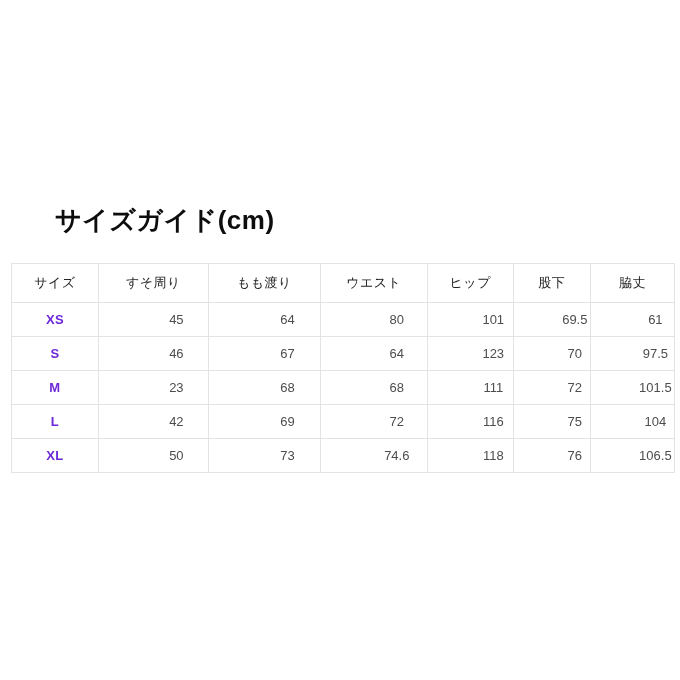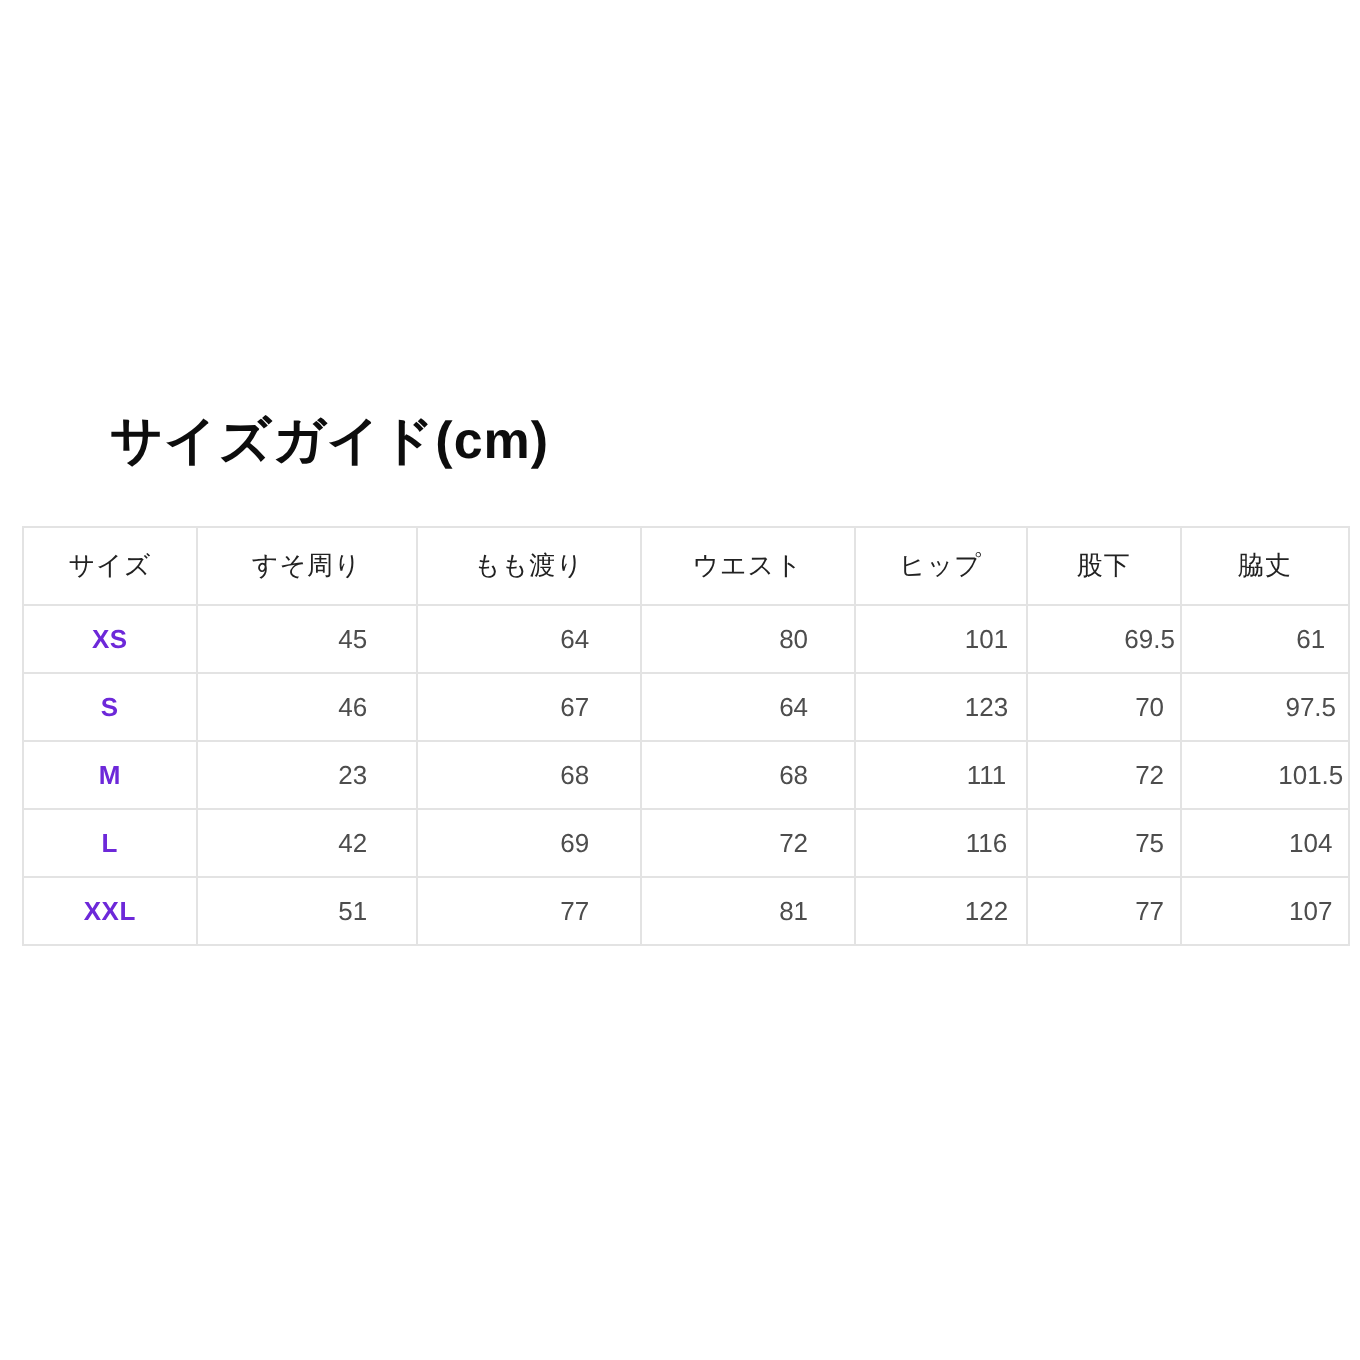--- a/index.html
+++ b/index.html
@@ -125,23 +125,23 @@
         <tr>
           <th>L</th>
           <td>42</td>
           <td>69</td>
           <td>72</td>
           <td>116</td>
           <td>75</td>
           <td>104</td>
         </tr>
         <tr>
-          <th>XXL</th>
-          <td>51</td>
-          <td>77</td>
-          <td>81</td>
-          <td>122</td>
-          <td>77</td>
-          <td>107</td>
+          <th>XL</th>
+          <td>50</td>
+          <td>73</td>
+          <td>74.6</td>
+          <td>118</td>
+          <td>76</td>
+          <td>106.5</td>
         </tr>
       </tbody>
   </table>
 </div>
 
 </body></html>

